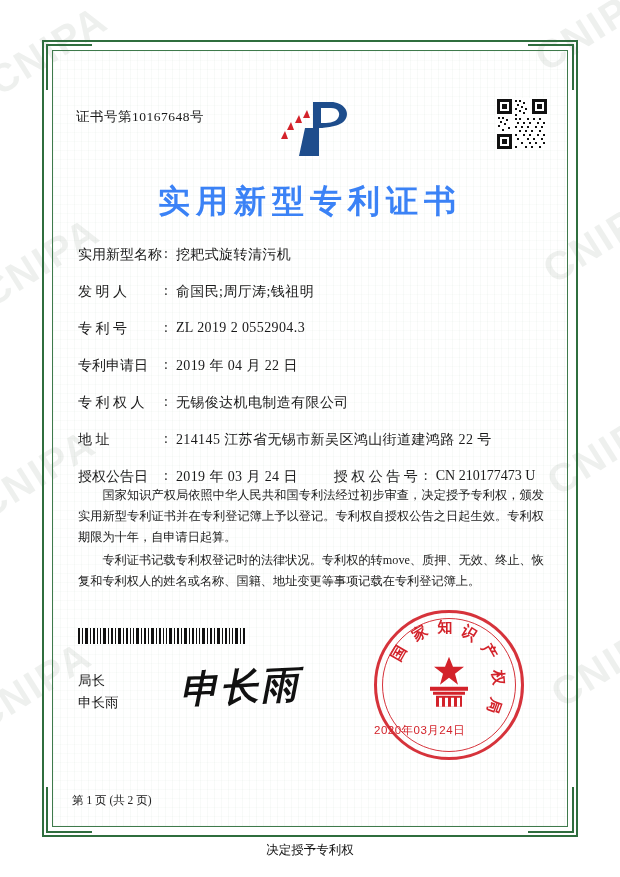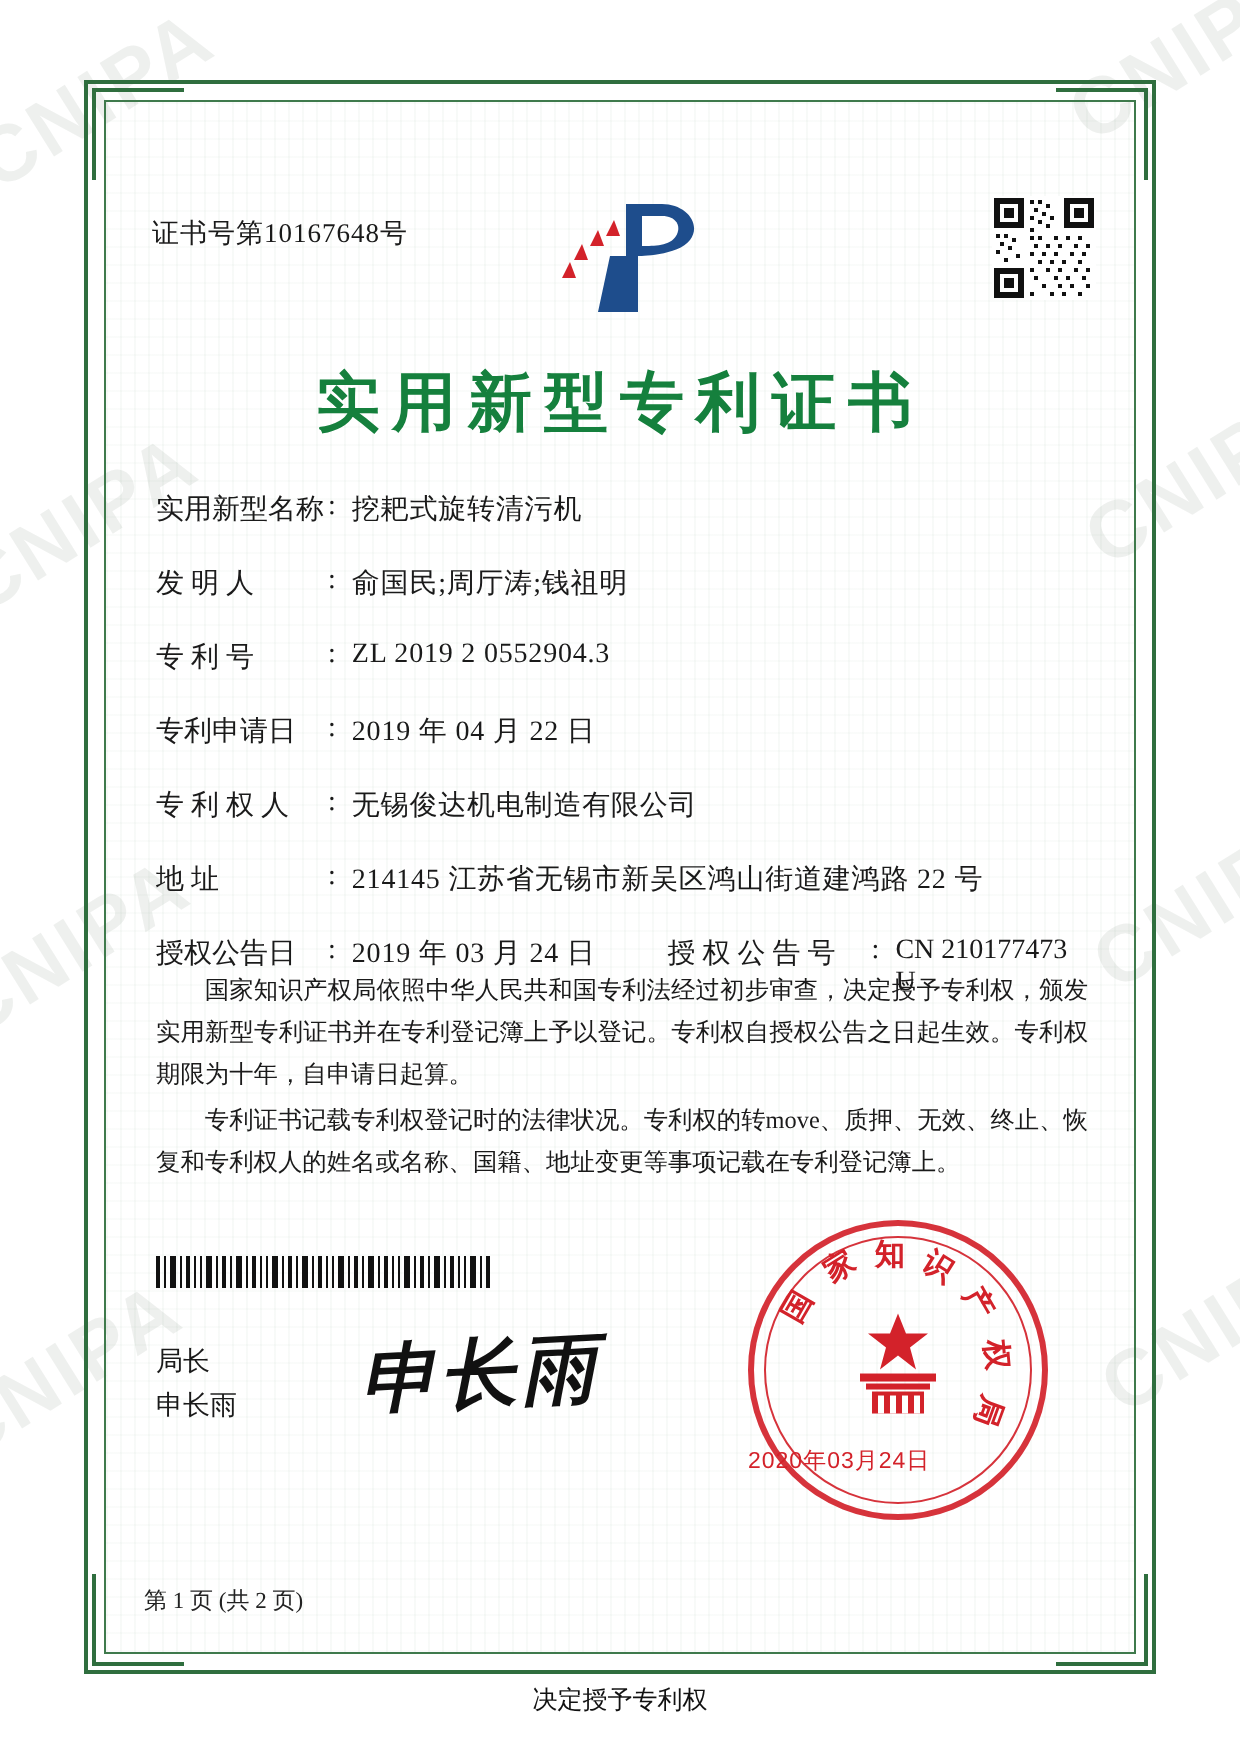--- a/index.html
+++ b/index.html
@@ -118,21 +118,21 @@
   .title {
     position: absolute;
     left: 0;
     right: 0;
     top: 110px;
     text-align: center;
     font-family: "Liberation Serif", "DejaVu Serif", serif;
     font-size: 32px;
     font-weight: 700;
     letter-spacing: 6px;
-    color: #15803d;
+    color: #3b82f6;
   }
 
   
   .fields {
     position: absolute;
     left: 6px;
     right: 6px;
     top: 176px;
   }
   .row {
@@ -155,21 +155,21 @@
     flex: 1 1 auto;
     letter-spacing: 0.4px;
   }
   .row.two .value {
     flex: 0 0 auto;
     margin-right: 36px;
   }
   .row .label2 {
     flex: 0 0 auto;
     white-space: nowrap;
-    margin-right: 18px;
+    margin-right: 6px;
   }
   .row .value2 {
     flex: 1 1 auto;
   }
 
   
   .paragraphs {
     position: absolute;
     left: 6px;
     right: 4px;

